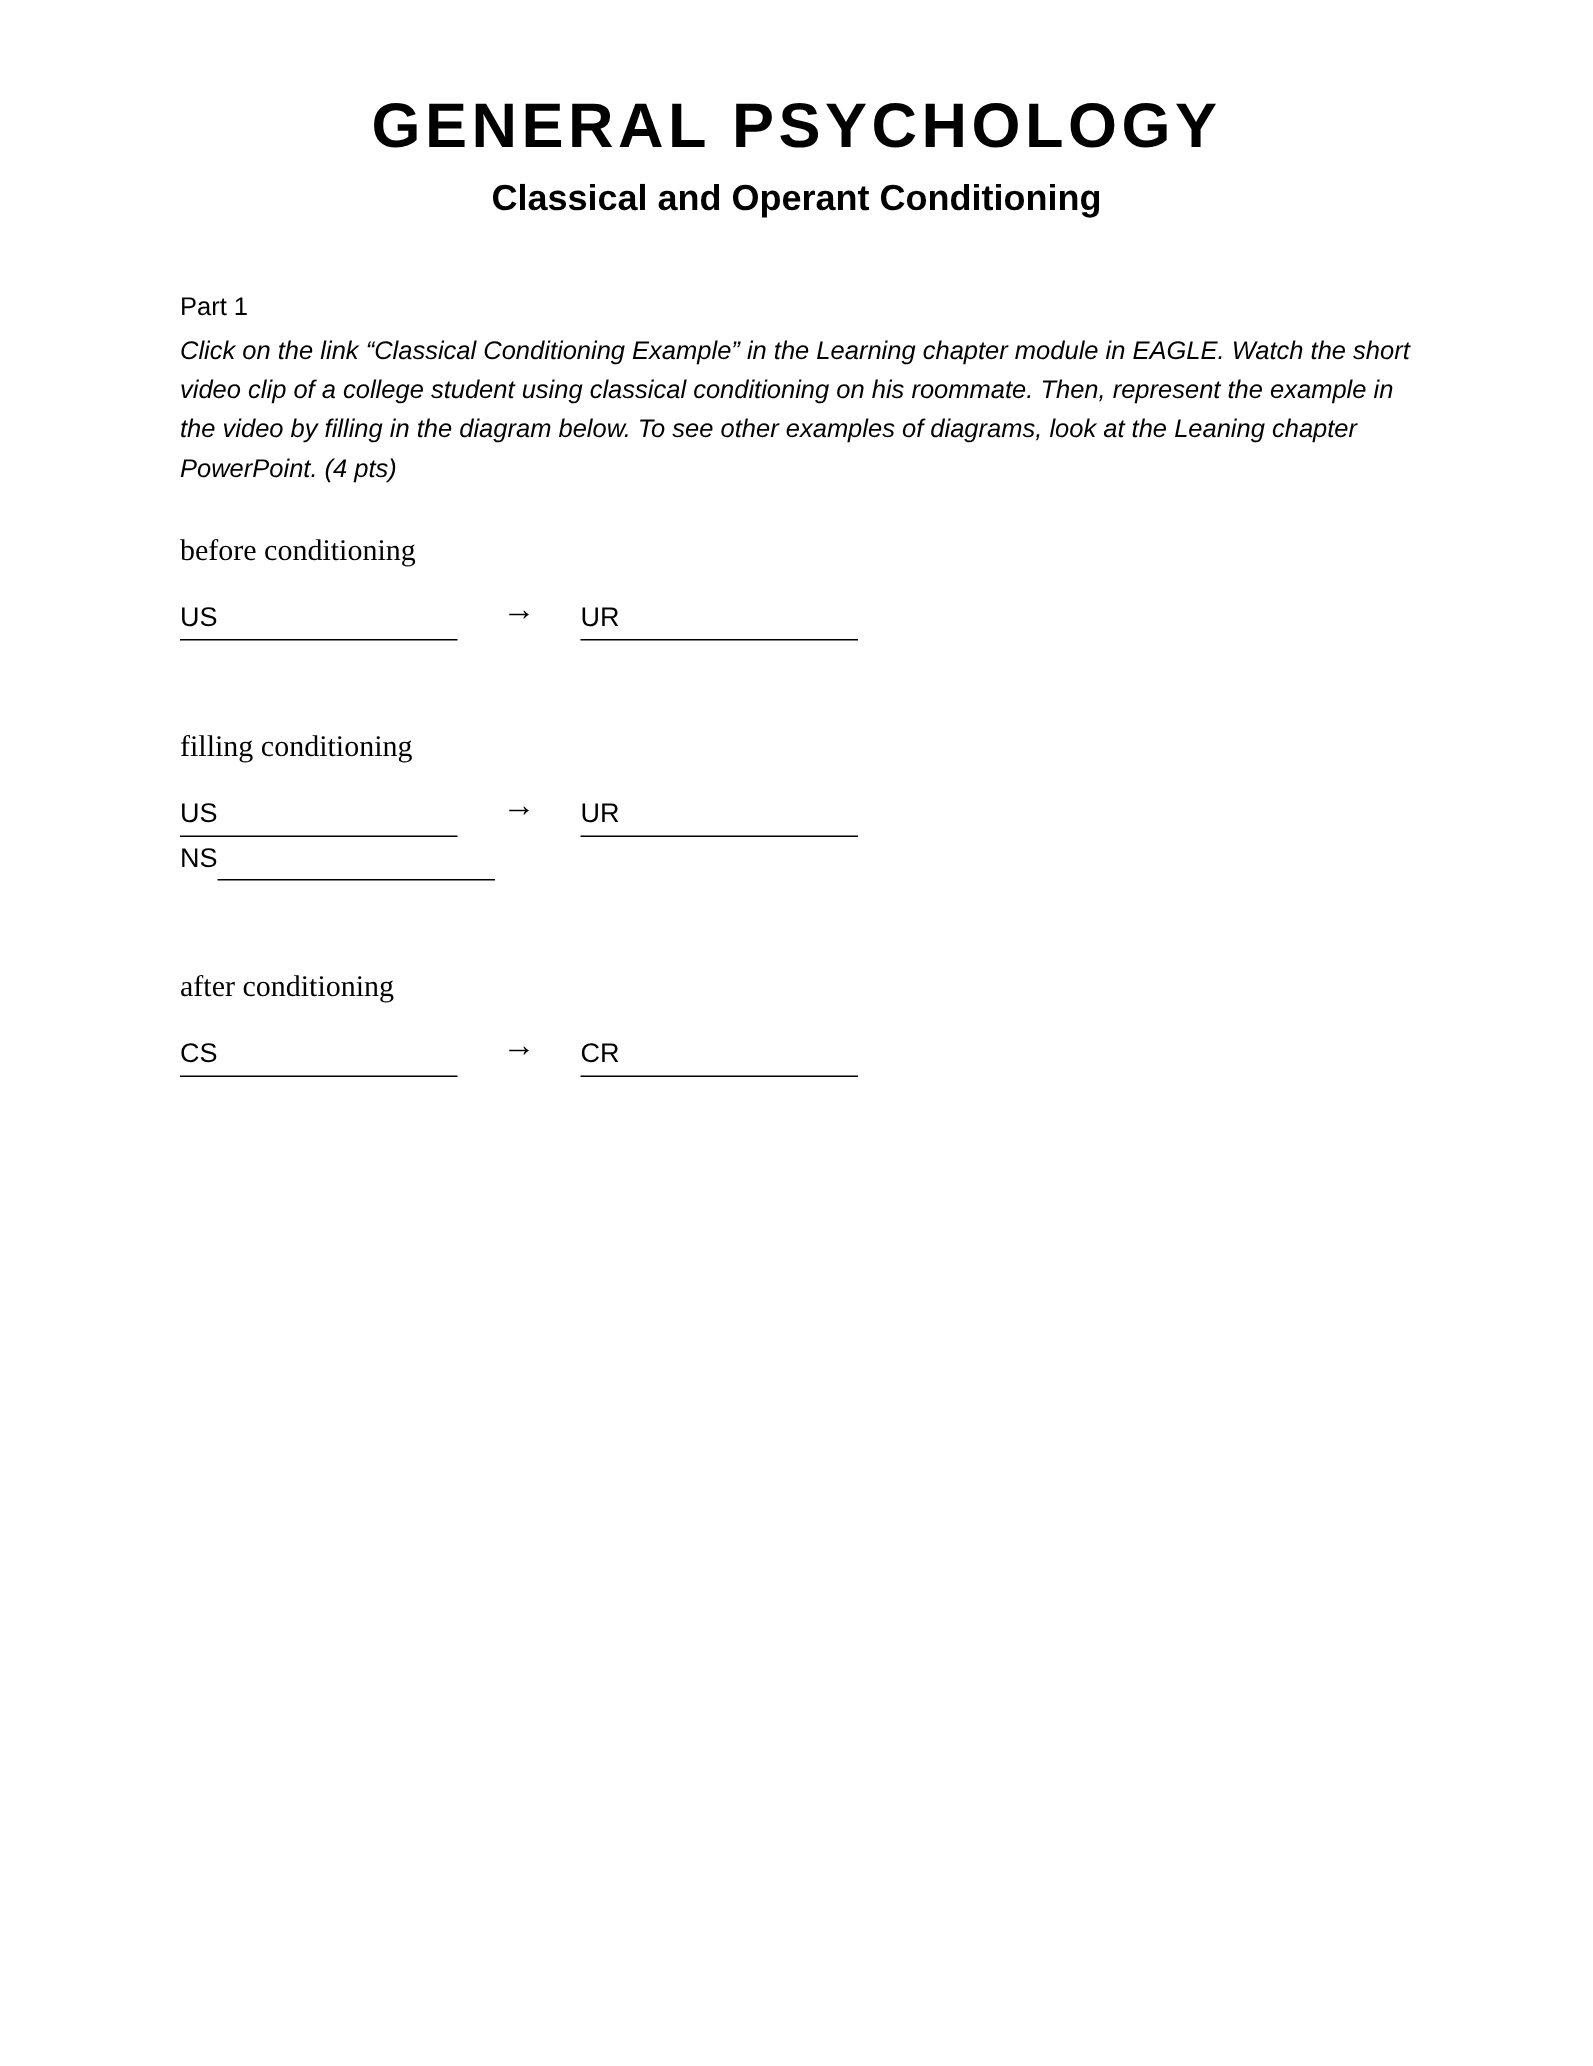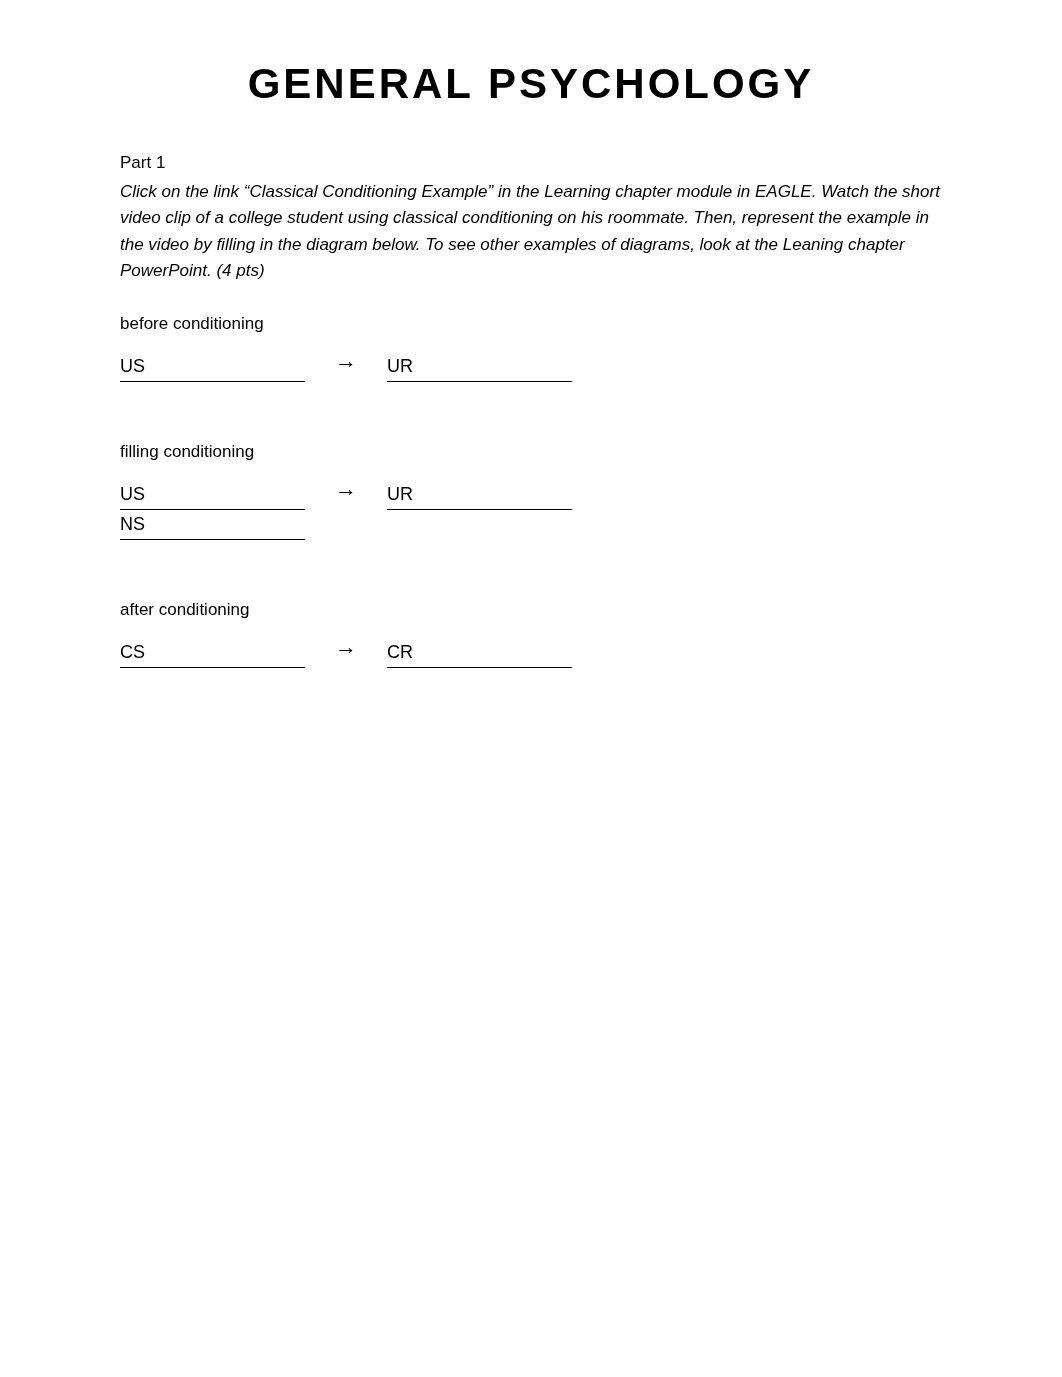--- a/index.html
+++ b/index.html
@@ -46,23 +46,23 @@
 
     .instructions {
       font-size: 17px;
       line-height: 1.55;
       margin-bottom: 30px;
       font-family: Arial, Helvetica, sans-serif;
       font-style: italic;
     }
 
     .section-label {
-      font-size: 17px;
+      font-size: 20px;
       margin-bottom: 14px;
-      font-family: Liberation Sans, sans-serif;
+      font-family: Liberation Serif, serif;
     }
 
     .diagram-section {
       margin-bottom: 40px;
     }
 
     .diagram-row {
       display: flex;
       align-items: flex-end;
       gap: 0;
@@ -88,39 +88,41 @@
 
     .arrow-cell {
       font-size: 22px;
       padding: 0 30px;
       padding-bottom: 8px;
       font-family: Arial, Helvetica, sans-serif;
     }
 
     .ns-row {
       display: flex;
-      flex-direction: column;
+      flex-direction: row;
+      text-align: center;
     }
 
     .ns-label {
       font-size: 18px;
       font-family: Arial, Helvetica, sans-serif;
       margin-bottom: 4px;
     }
 
     .spacer {
       height: 20px;
     }
   </style>
 </head>
 <body>
 
 <div class="header">
   <div class="main-title">GENERAL  PSYCHOLOGY</div>
   <div class="subtitle">
+    <div>Classical and Operant Conditioning</div>
   </div>
 </div>
 
 <div class="part-label">Part 1</div>
 <div class="instructions">Click on the link “Classical Conditioning Example” in the Learning chapter module in EAGLE.  Watch the short video clip of a college student using classical conditioning on his roommate.  Then, represent the example in the video by filling in the diagram below. To see other examples of diagrams, look at the Leaning chapter PowerPoint. (4 pts)</div>
 
 <div class="diagram-section">
   <div class="section-label">before conditioning</div>
   <div class="diagram-row">
     <div class="diagram-item">

